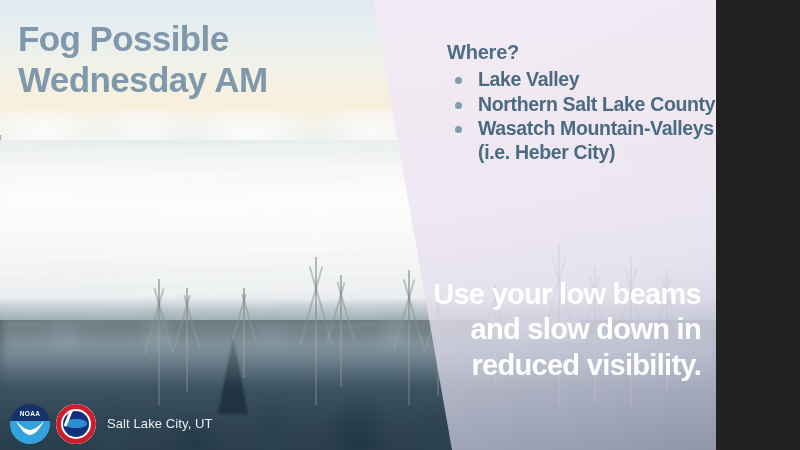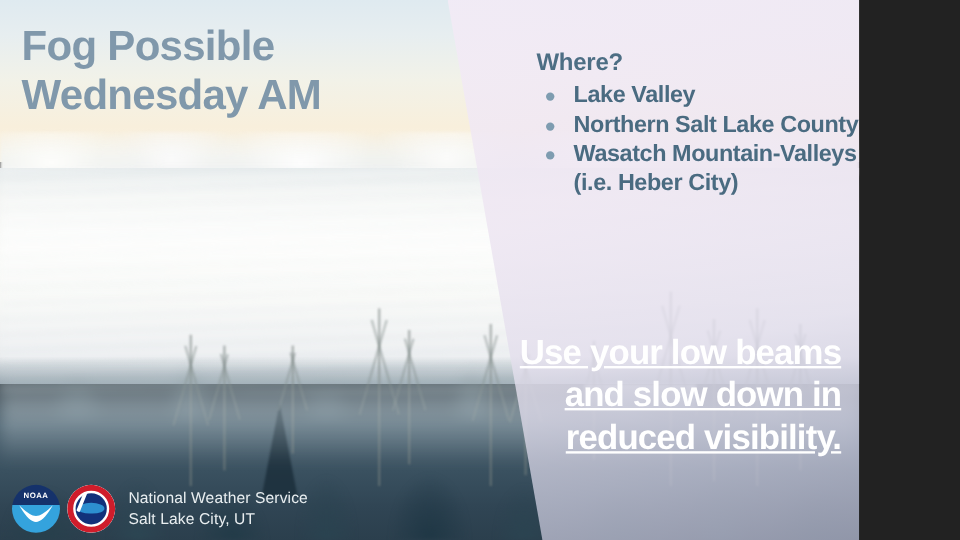--- a/index.html
+++ b/index.html
@@ -168,21 +168,21 @@
     content:""; position:absolute; left:8px; top:9px;
     width:7px; height:7px; border-radius:50%;
     background:#7e9cb0;
   }
   .bullets li .sub { display:block; }
 
   .safety {
     position:absolute; right:15px; top:277px; width:340px;
     text-align:right;
     font-size:29px; font-weight:bold; line-height:1.22;
-    letter-spacing:-.7px; color:#ffffff;text-decoration:underline;
+    letter-spacing:-.7px; color:#ffffff;
   }
   .safety span { display:block; }
 
   
   .footer { position:absolute; left:10px; bottom:6px; display:flex; align-items:center; }
 
   .noaa-logo {
     position:relative; width:40px; height:40px; border-radius:50%;
     background:linear-gradient(180deg, #15326b 0%, #15326b 42%, #34a3dd 42%, #34a3dd 100%);
     overflow:hidden; flex:0 0 auto;
@@ -290,19 +290,18 @@
       </svg>
     </div>
 
     <div class="nws-logo">
       <div class="inner"></div>
       <div class="bolt"></div>
       <div class="ring"></div>
     </div>
 
     <div class="footer-text">
-      <div>National Weather Service</div>
       <div>Salt Lake City, UT</div>
     </div>
 
   </div>
 
 </div>
 
 </body></html>

